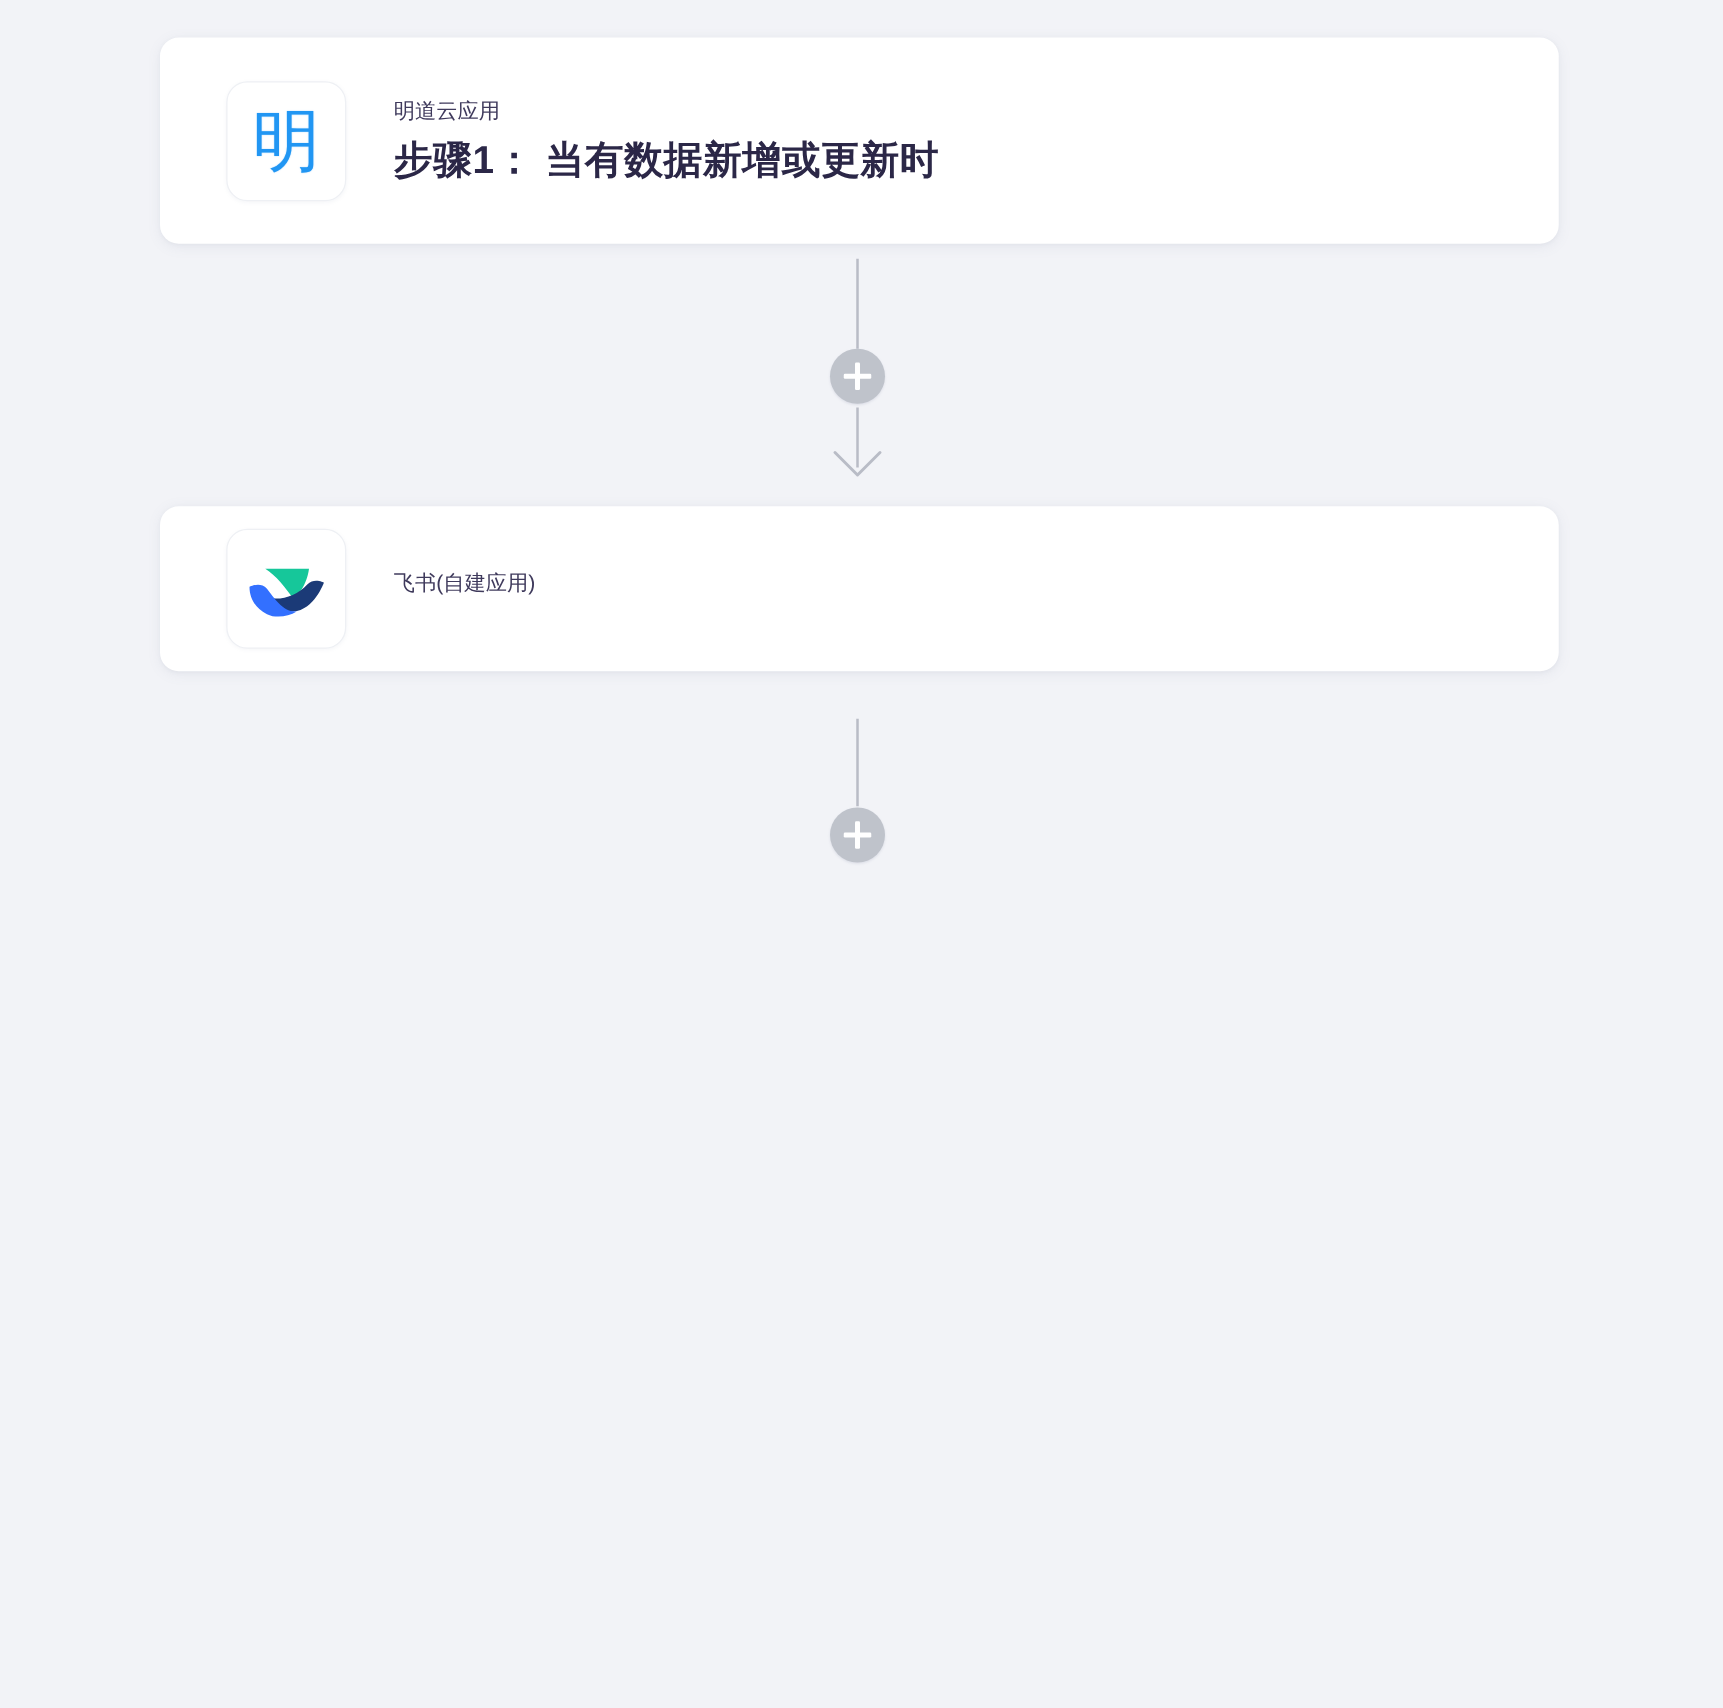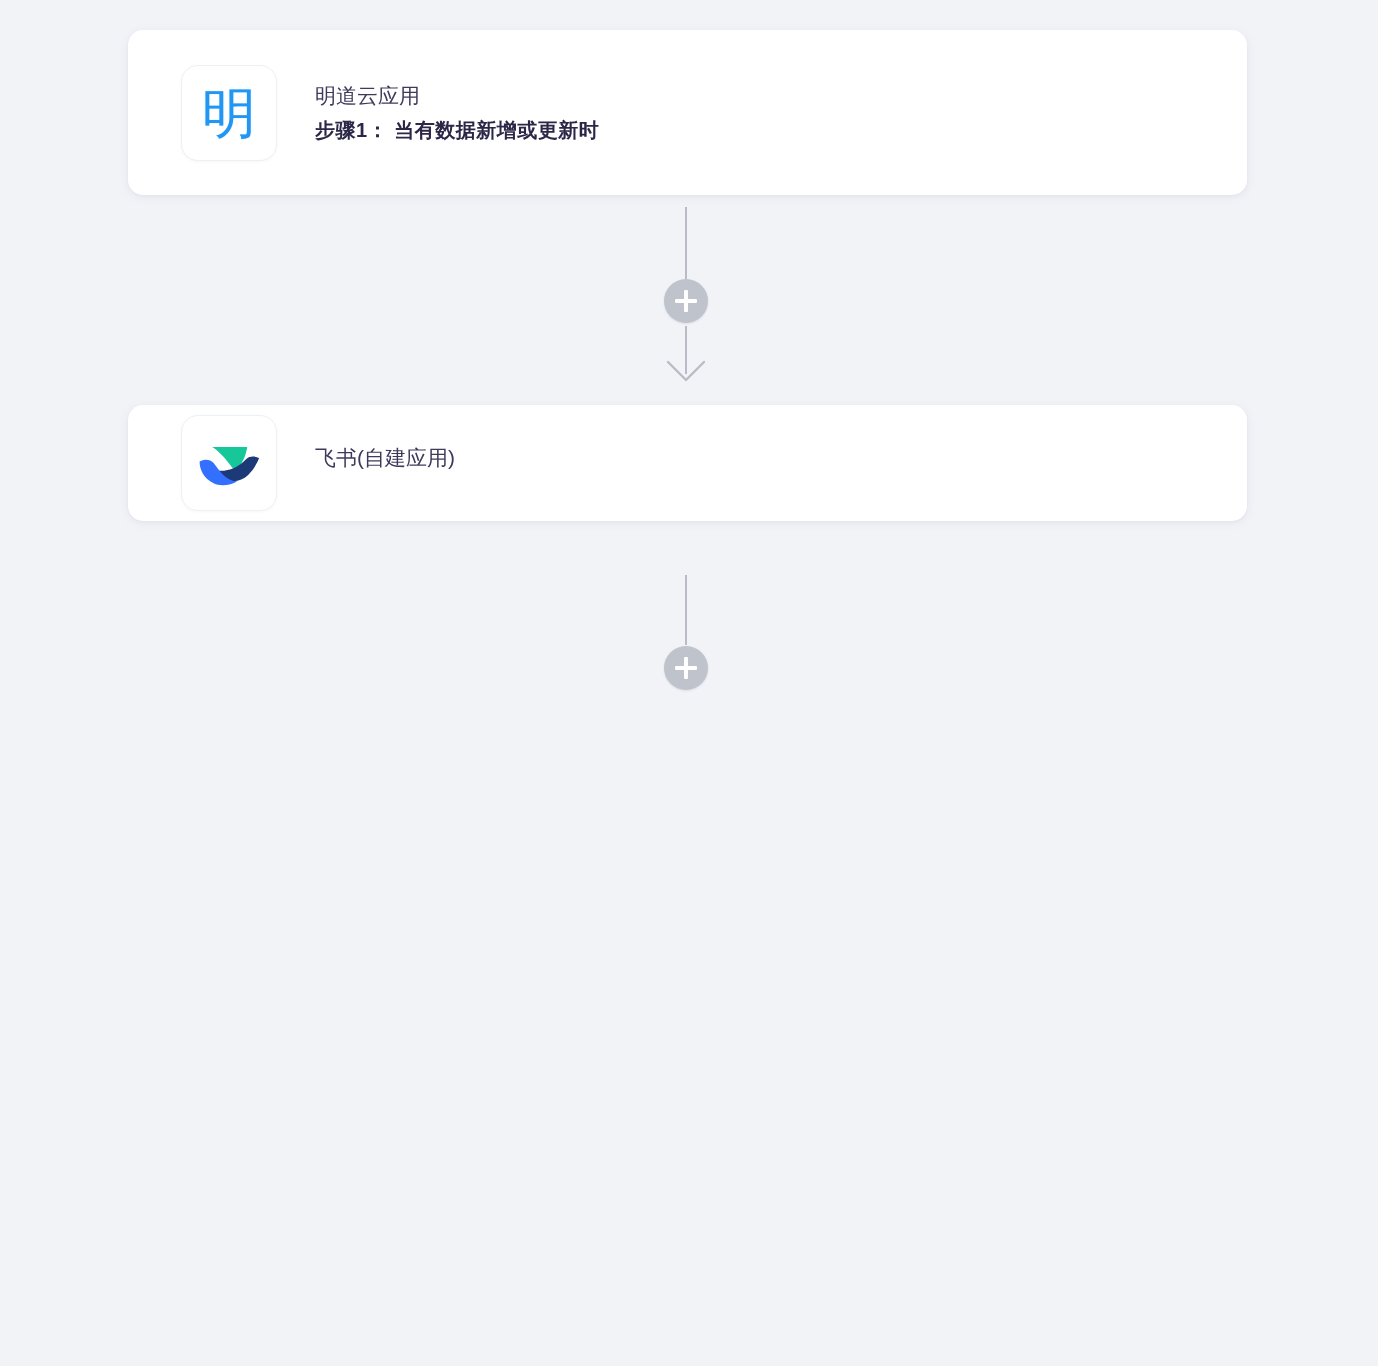--- a/index.html
+++ b/index.html
@@ -30,21 +30,21 @@
     width: 1119px;
     background: #ffffff;
     border-radius: 15px;
     box-shadow: 0 2px 10px rgba(120, 130, 160, 0.10),
                 0 1px 3px rgba(120, 130, 160, 0.06);
     display: flex;
     align-items: center;
     box-sizing: border-box;
   }
   .step-card.card-1 { top: 30px; height: 165px; }
-  .step-card.card-2 { top: 405px; height: 116px; }
+  .step-card.card-2 { top: 405px; height: 132px; }
 
   
   .app-icon {
     width: 94px;
     height: 94px;
     margin-left: 53px;
     border-radius: 17px;
     background: #ffffff;
     border: 1px solid #eef0f4;
     box-shadow: 0 1px 3px rgba(130, 140, 170, 0.07);
@@ -69,29 +69,29 @@
   .icon-feishu { width: 70px; height: 70px; display: block; }
 
   
   .card-text {
     margin-left: 38px;
     display: flex;
     flex-direction: column;
     justify-content: center;
   }
   .card-subtitle {
-    font-size: 21px;
+    font-size: 17px;
     line-height: 1.25;
     color: #3f3a5c;
     font-weight: 400;
     margin-bottom: 9px;
     white-space: nowrap;
   }
   .card-title {
-    font-size: 20px;
+    font-size: 31px;
     line-height: 1.22;
     color: #2b2747;
     font-weight: bold;
     white-space: nowrap;
     letter-spacing: 0.5px;
   }
 
   
   .connector {
     position: absolute;

